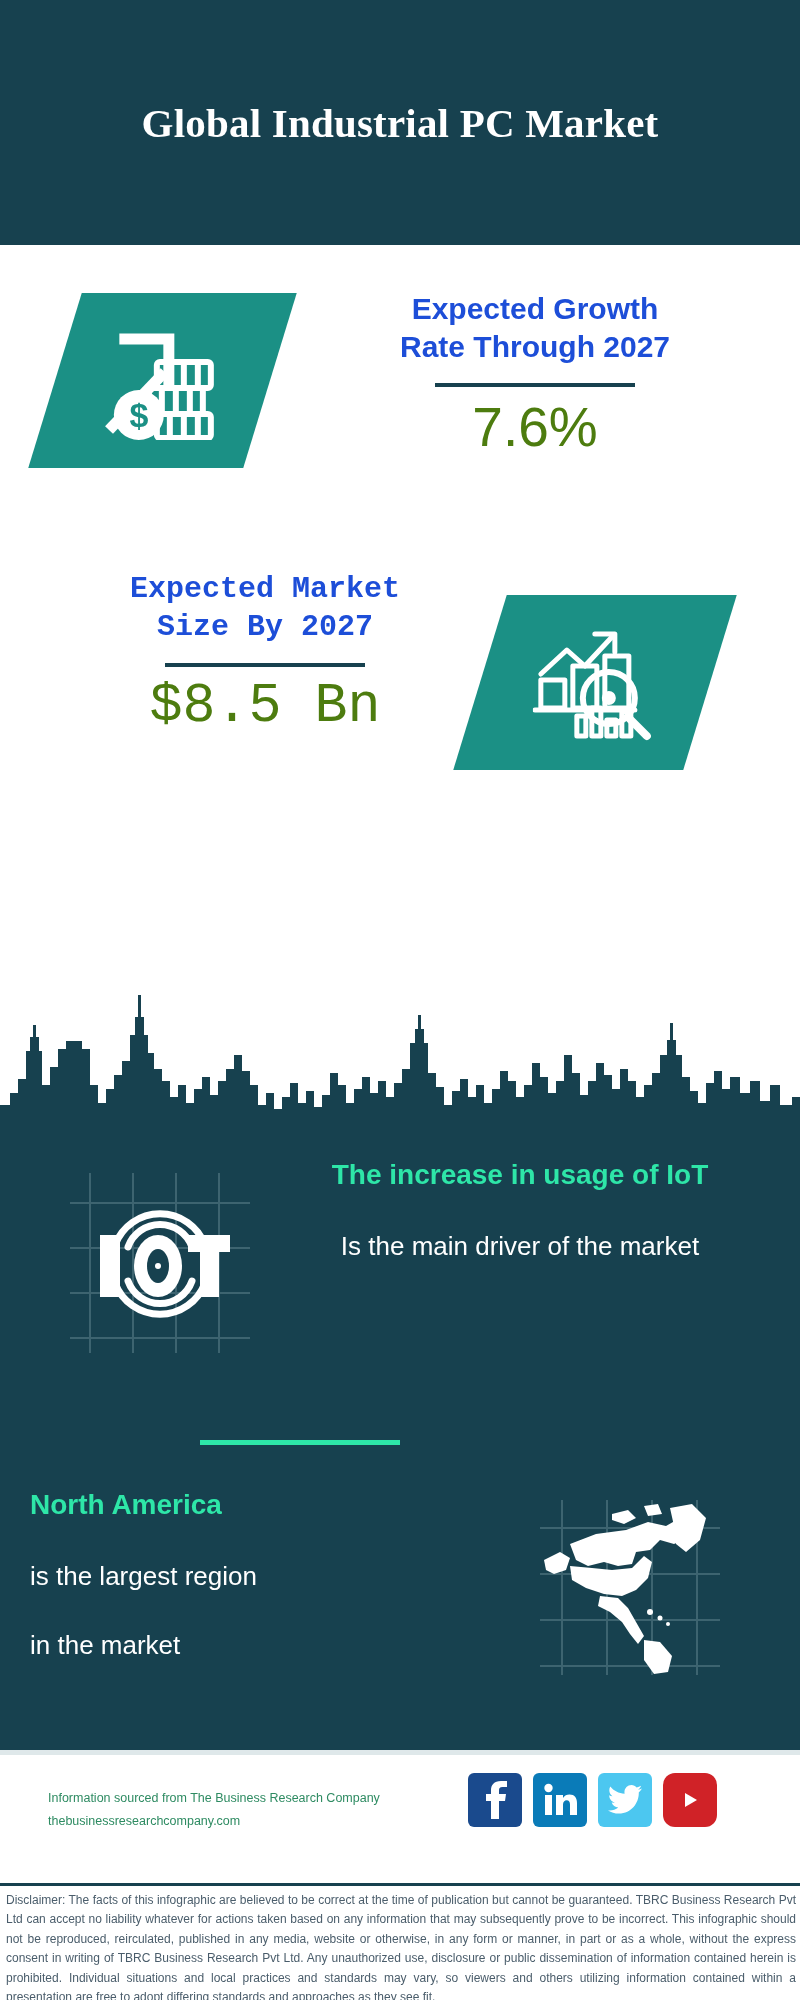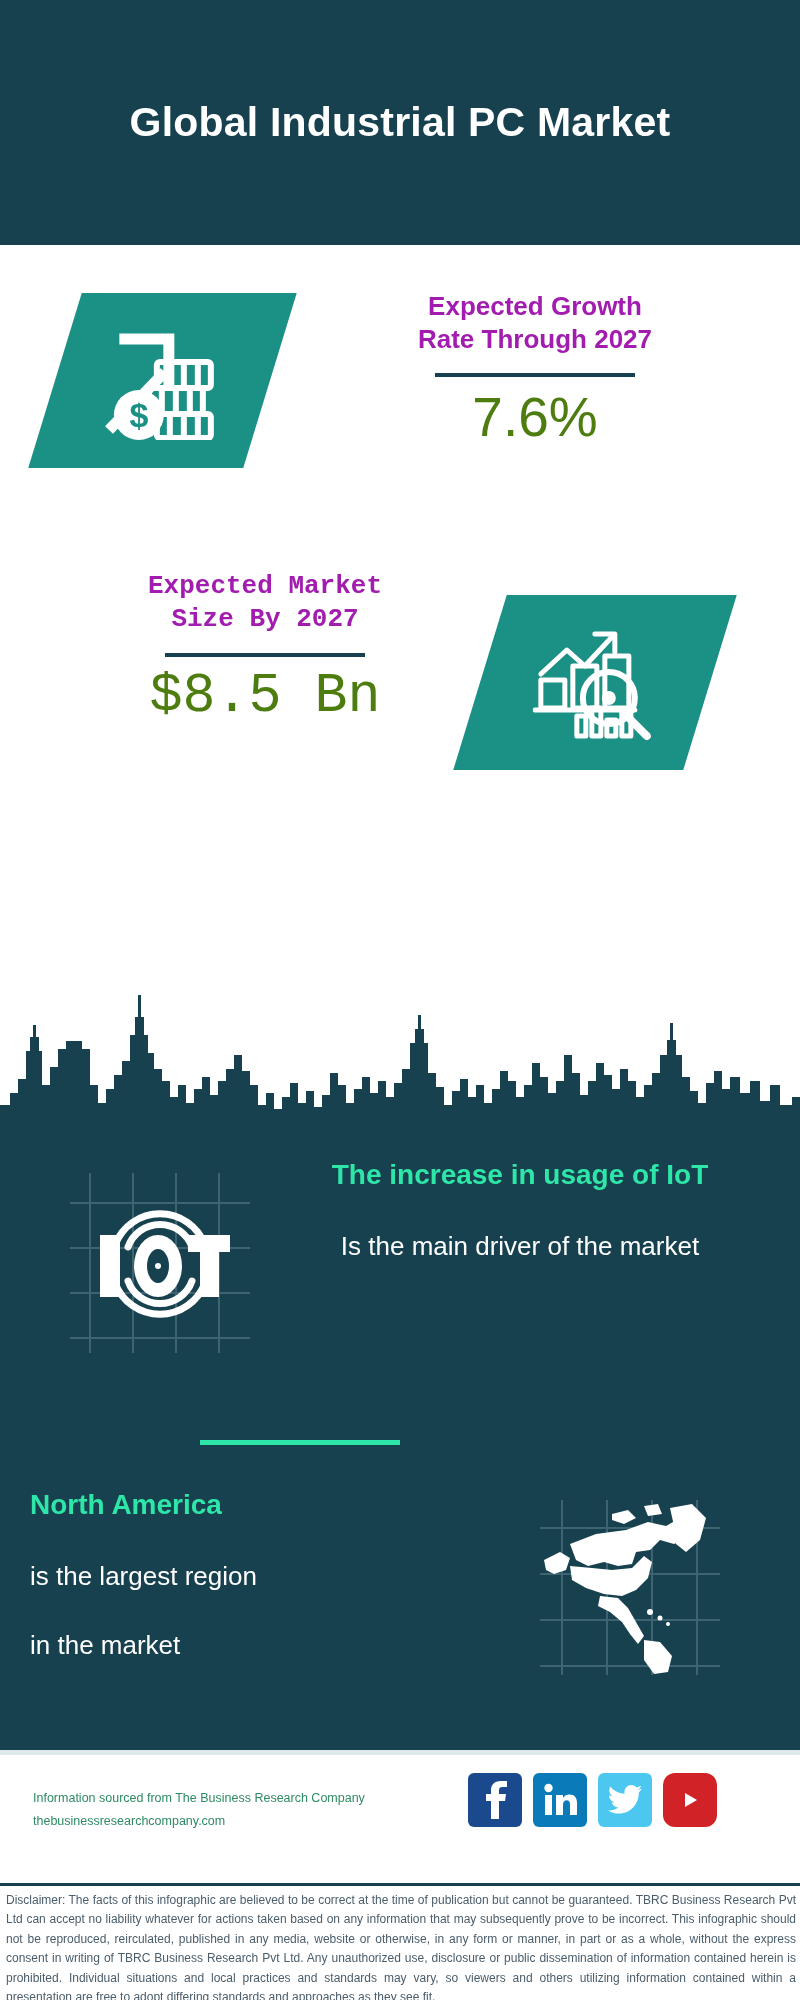--- a/index.html
+++ b/index.html
@@ -17,41 +17,42 @@
     background: #17414f;
     display: flex; align-items: center; justify-content: center;
   }
   .header-title {
     color: #ffffff;
     font-size: 41px;
     font-weight: bold;
     letter-spacing: 0.2px;
     text-align: center;
     white-space: nowrap;
+    font-family: Liberation Serif, serif;
   }
 
   
   .stat1 {
     position: absolute; left: 0; top: 245px; width: 800px; height: 300px;
     display: flex; align-items: center;
   }
   .para-left {
     position: absolute; left: 55px; top: 48px;
     width: 215px; height: 175px;
     background: #1b9085;
     transform: skewX(-17deg);
     display: flex; align-items: center; justify-content: center;
   }
   .para-inner { transform: skewX(17deg); display: flex; align-items: center; justify-content: center; }
   .stat1-text {
     position: absolute; left: 300px; top: 45px; width: 470px;
     text-align: center;
   }
   .stat-label {
-    color: #a21caf; font-size: 26px; font-weight: bold; line-height: 1.28;
+    color: #1d4ed8; font-size: 30px; font-weight: bold; line-height: 1.28;
   }
   .hr-dark {
     width: 200px; height: 4px; background: #17414f;
     margin: 16px auto 10px auto;
   }
   .stat-value {
     color: #4d7c0f; font-size: 55px; font-weight: normal; line-height: 1.1;
   }
 
   
@@ -115,21 +116,21 @@
   
   .footer-band {
     position: absolute; left: 0; top: 1750px; width: 800px; height: 5px;
     background: #dfe8ea;
   }
   .footer {
     position: absolute; left: 0; top: 1755px; width: 800px; height: 120px;
     background: #ffffff;
   }
   .footer-src {
-    position: absolute; left: 33px; top: 32px; width: 420px;
+    position: absolute; left: 48px; top: 32px; width: 420px;
     color: #2e8b62; font-size: 12.5px; line-height: 1.85;
   }
   .socials {
     position: absolute; left: 468px; top: 18px;
     display: flex; gap: 11px; align-items: center;
   }
   .sq { width: 54px; height: 54px; border-radius: 6px; display: flex; align-items: center; justify-content: center; }
   .sq-fb { background: #1a4a8d; }
   .sq-li { background: #0a7bb8; }
   .sq-tw { background: #4cc7f0; }

